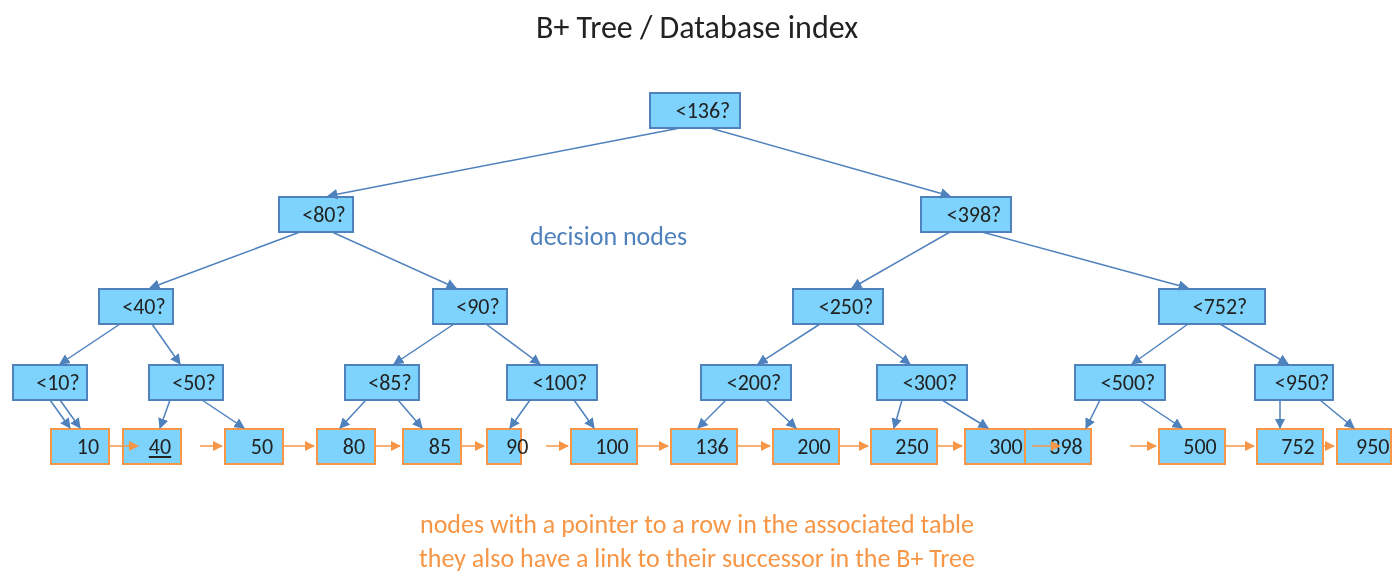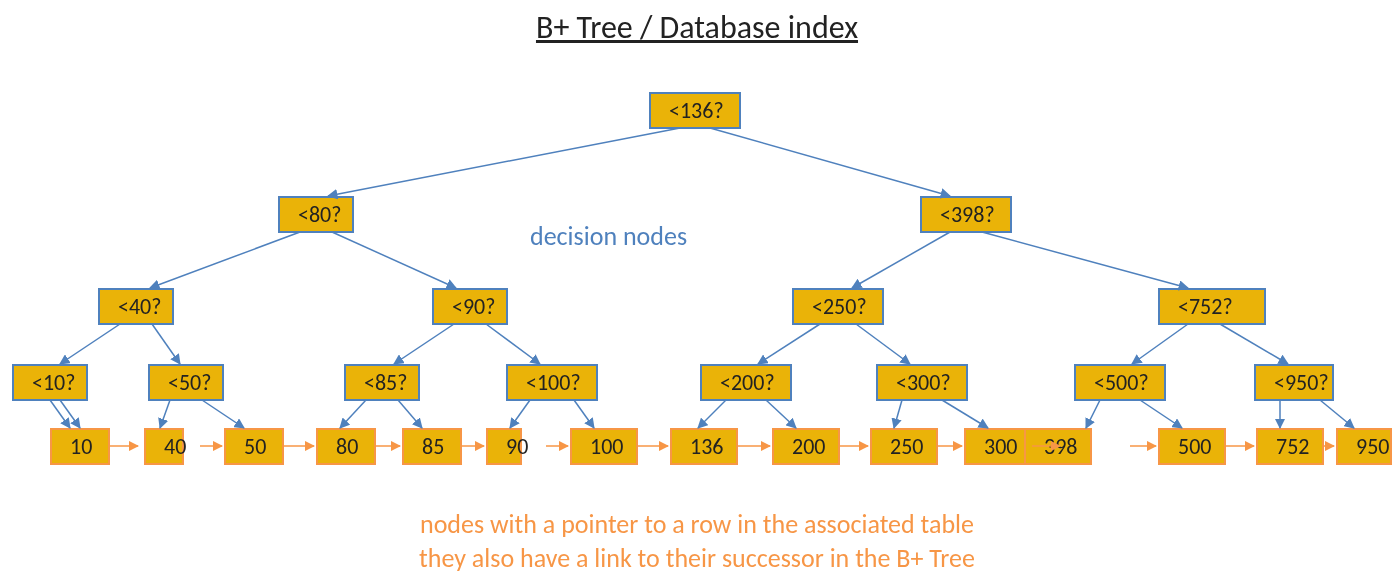--- a/index.html
+++ b/index.html
@@ -11,26 +11,26 @@
     background: #fff;
     position: relative;
   }
   .title {
     position: absolute;
     left: 0; right: 0;
     top: 8px;
     text-align: center;
     font-size: 32px;
     color: #222;
-    text-decoration: underline;
   }
   .node {
     position: absolute;
     border: 2px solid;
-    background: #eab308;
+    background: #7dd3fc;
+    text-align: center;
     font-size: 22px;
     line-height: 1;
     padding: 6px 2px 5px 18px;
     box-sizing: border-box;
     color: #222;
   }
   .decision { border-color: #4f81bd; }
   .leaf     { border-color: #f79646; }
   .annot {
     position: absolute;
@@ -65,21 +65,21 @@
 <div class="node decision" style="left:12px;   top:364px; width:76px;">&lt;10?</div>
 <div class="node decision" style="left:148px;  top:364px; width:76px;">&lt;50?</div>
 <div class="node decision" style="left:344px;  top:364px; width:76px;">&lt;85?</div>
 <div class="node decision" style="left:506px;  top:364px; width:92px;">&lt;100?</div>
 <div class="node decision" style="left:700px;  top:364px; width:92px;">&lt;200?</div>
 <div class="node decision" style="left:876px;  top:364px; width:92px;">&lt;300?</div>
 <div class="node decision" style="left:1074px; top:364px; width:92px;">&lt;500?</div>
 <div class="node decision" style="left:1254px; top:364px; width:80px;">&lt;950?</div>
 
 <div class="node leaf" style="left:50px;   top:428px; width:60px;">10</div>
-<div class="node leaf" style="left:144px;  top:428px; width:40px;">40</div>
+<div class="node leaf" style="left:122px;  top:428px; width:60px;text-decoration:underline;">40</div>
 <div class="node leaf" style="left:224px;  top:428px; width:60px;">50</div>
 <div class="node leaf" style="left:316px;  top:428px; width:60px;">80</div>
 <div class="node leaf" style="left:402px;  top:428px; width:60px;">85</div>
 <div class="node leaf" style="left:486px;  top:428px; width:36px;">90</div>
 <div class="node leaf" style="left:570px;  top:428px; width:68px;">100</div>
 <div class="node leaf" style="left:670px;  top:428px; width:68px;">136</div>
 <div class="node leaf" style="left:772px;  top:428px; width:68px;">200</div>
 <div class="node leaf" style="left:870px;  top:428px; width:68px;">250</div>
 <div class="node leaf" style="left:964px;  top:428px; width:68px;">300</div>
 <div class="node leaf" style="left:1024px; top:428px; width:68px;">398</div>

